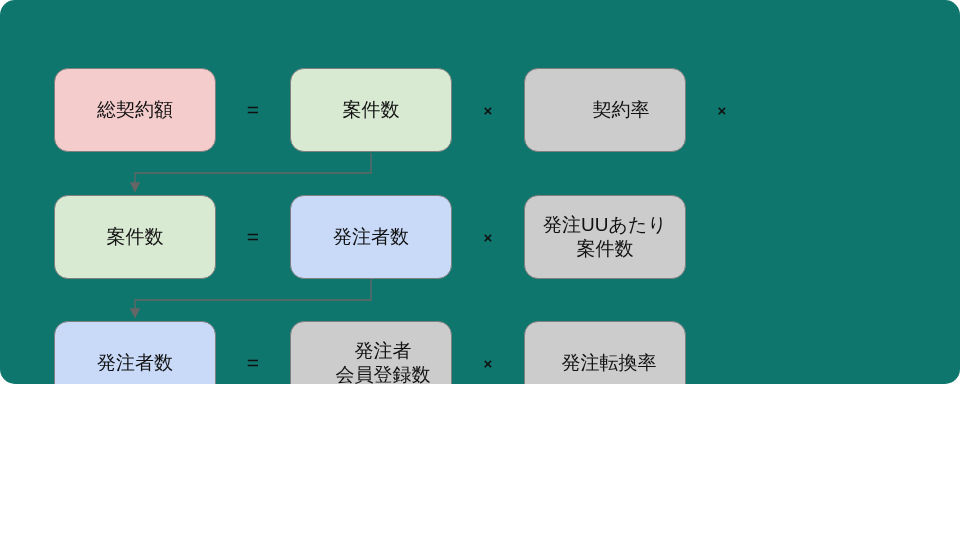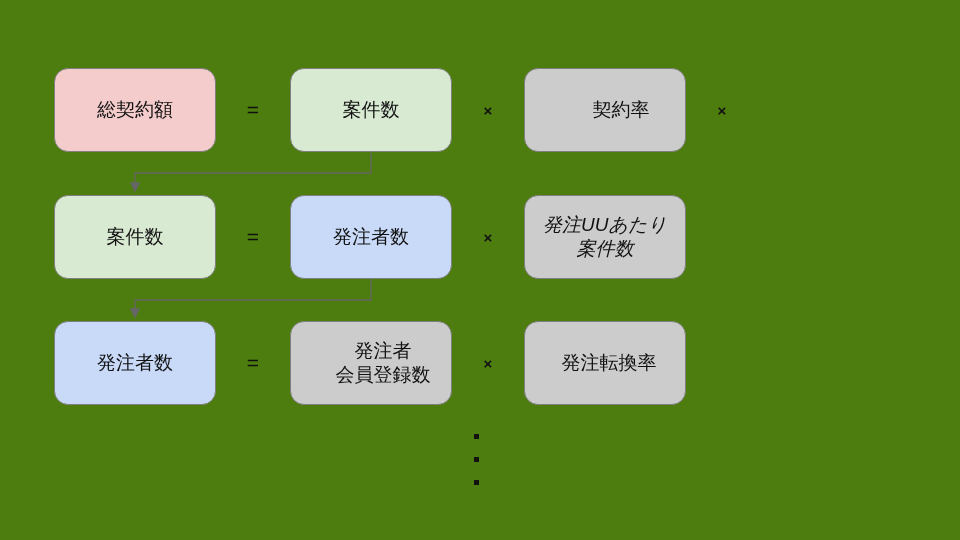--- a/index.html
+++ b/index.html
@@ -5,23 +5,24 @@
   * { margin: 0; padding: 0; box-sizing: border-box; }
   html, body { width: 960px; height: 540px; }
   body {
     background: #ffffff;
     font-family: "Liberation Sans", "DejaVu Sans", sans-serif;
     color: #111111;
   }
   .canvas {
     position: relative;
     width: 960px;
-    height: 540px;
-    background: #4d7c0f;
+    height: 384px;
+    background: #0f766e;
     overflow: hidden;
+    border-radius: 15px;
   }
   .connectors {
     position: absolute;
     left: 0; top: 0;
     width: 960px; height: 540px;
     pointer-events: none;
   }
   .box {
     position: absolute;
     width: 162px;
@@ -103,21 +104,21 @@
   <div class="op op-eq r1">=</div>
   <div class="box c2 r1" style="background: rgb(217, 234, 211);">案件数</div>
   <div class="op mult op-x1 r1">×</div>
   <div class="box c3 r1" style="background: rgb(204, 204, 204); padding-left: 32px;">契約率</div>
   <div class="op mult op-x2 r1">×</div>
 
   <div class="box c1 r2" style="background: rgb(217, 234, 211);">案件数</div>
   <div class="op op-eq r2">=</div>
   <div class="box c2 r2" style="background: rgb(201, 218, 248);">発注者数</div>
   <div class="op mult op-x1 r2">×</div>
-  <div class="box c3 r2" style="background: rgb(204, 204, 204); font-style: italic;">発注UUあたり
+  <div class="box c3 r2" style="background: rgb(204, 204, 204);">発注UUあたり
 案件数</div>
 
   <div class="box c1 r3" style="background: rgb(201, 218, 248);">発注者数</div>
   <div class="op op-eq r3">=</div>
   <div class="box c2 r3" style="background: rgb(204, 204, 204); padding-left: 24px;">発注者
 会員登録数</div>
   <div class="op mult op-x1 r3">×</div>
   <div class="box c3 r3" style="background: rgb(204, 204, 204); padding-left: 8px;">発注転換率</div>
 
   <div class="dots">

